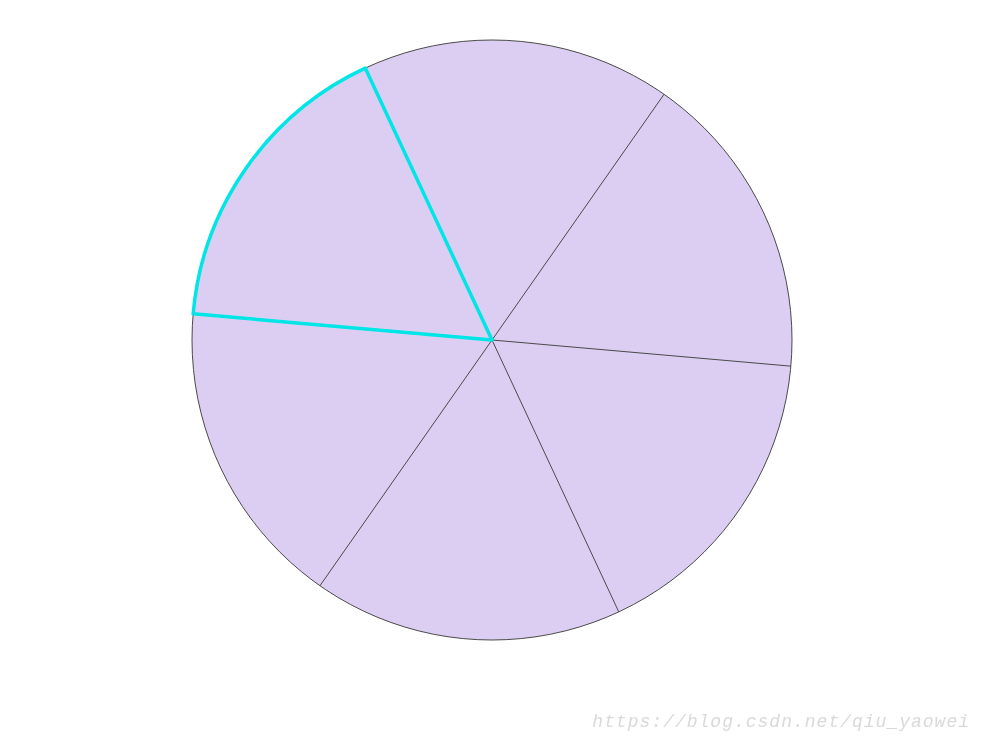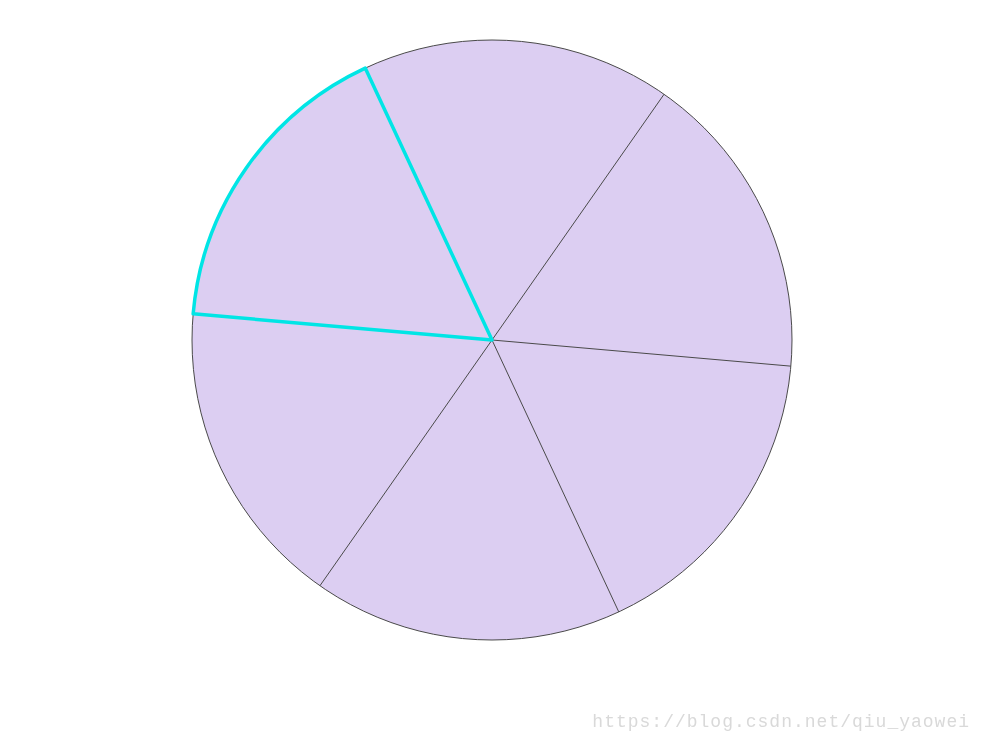--- a/index.html
+++ b/index.html
@@ -1,18 +1,18 @@
 <!DOCTYPE html>
 <html><head>
   <meta charset="utf-8">
   <style>
     * { margin: 0; padding: 0; box-sizing: border-box; }
     html, body { width: 984px; height: 750px; background: #fff; font-family: Arial, sans-serif; position: relative; overflow: hidden; }
     .chart-container { width: 984px; height: 750px; display: flex; align-items: center; justify-content: center; }
-    .watermark { position: absolute; bottom: 18px; right: 14px; color: #d9d9d9; font-size: 18px; letter-spacing: 1px; font-family: "Courier New", monospace; }
+    .watermark { position: absolute; bottom: 18px; right: 14px; color: #d9d9d9; font-size: 18px; letter-spacing: 1px; font-family: "Courier New", monospace; font-style: italic; }
   </style>
 </head>
 <body>
 
 <div class="chart-container">
   <svg id="pie-svg" width="984" height="750" viewBox="0 0 984 750">
       <circle cx="492" cy="340" r="300" fill="#dccef2" stroke="#4a4a4a" stroke-width="1"></circle>
       <line x1="492" y1="340" x2="790.8584094275236" y2="366.14672282429746" stroke="#4a4a4a" stroke-width="1"></line>
       <line x1="492" y1="340" x2="618.7854785222098" y2="611.892336110995" stroke="#4a4a4a" stroke-width="1"></line>
       <line x1="492" y1="340" x2="319.92706909468626" y2="585.7456132866976" stroke="#4a4a4a" stroke-width="1"></line>

